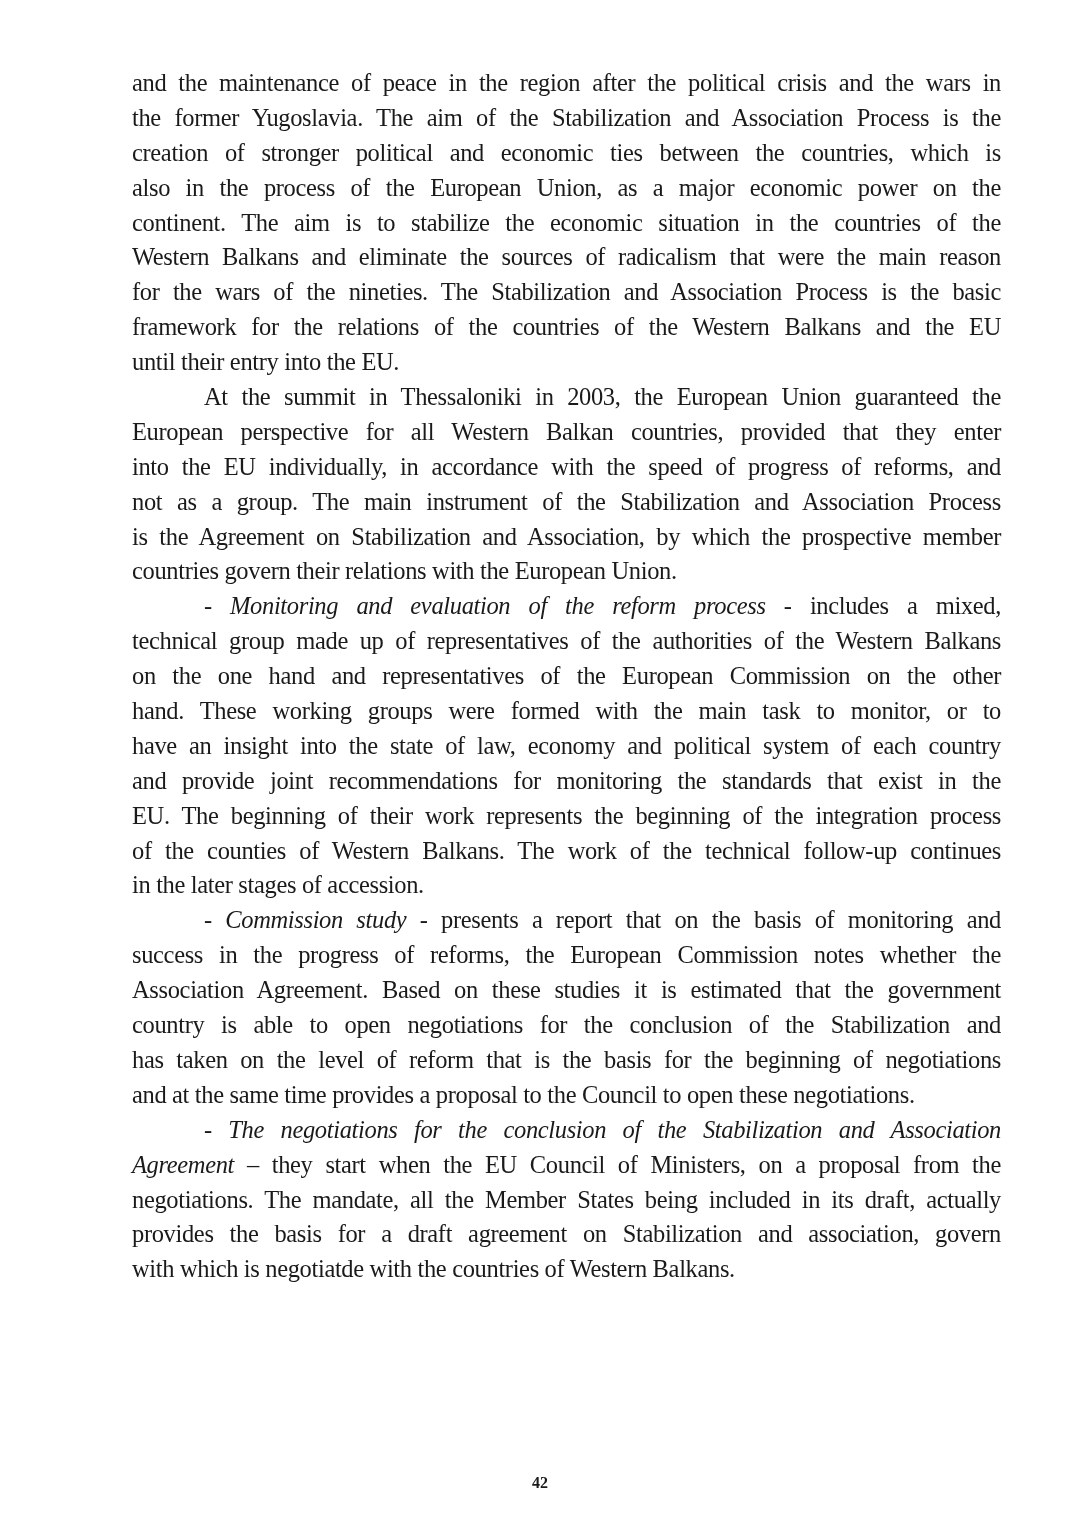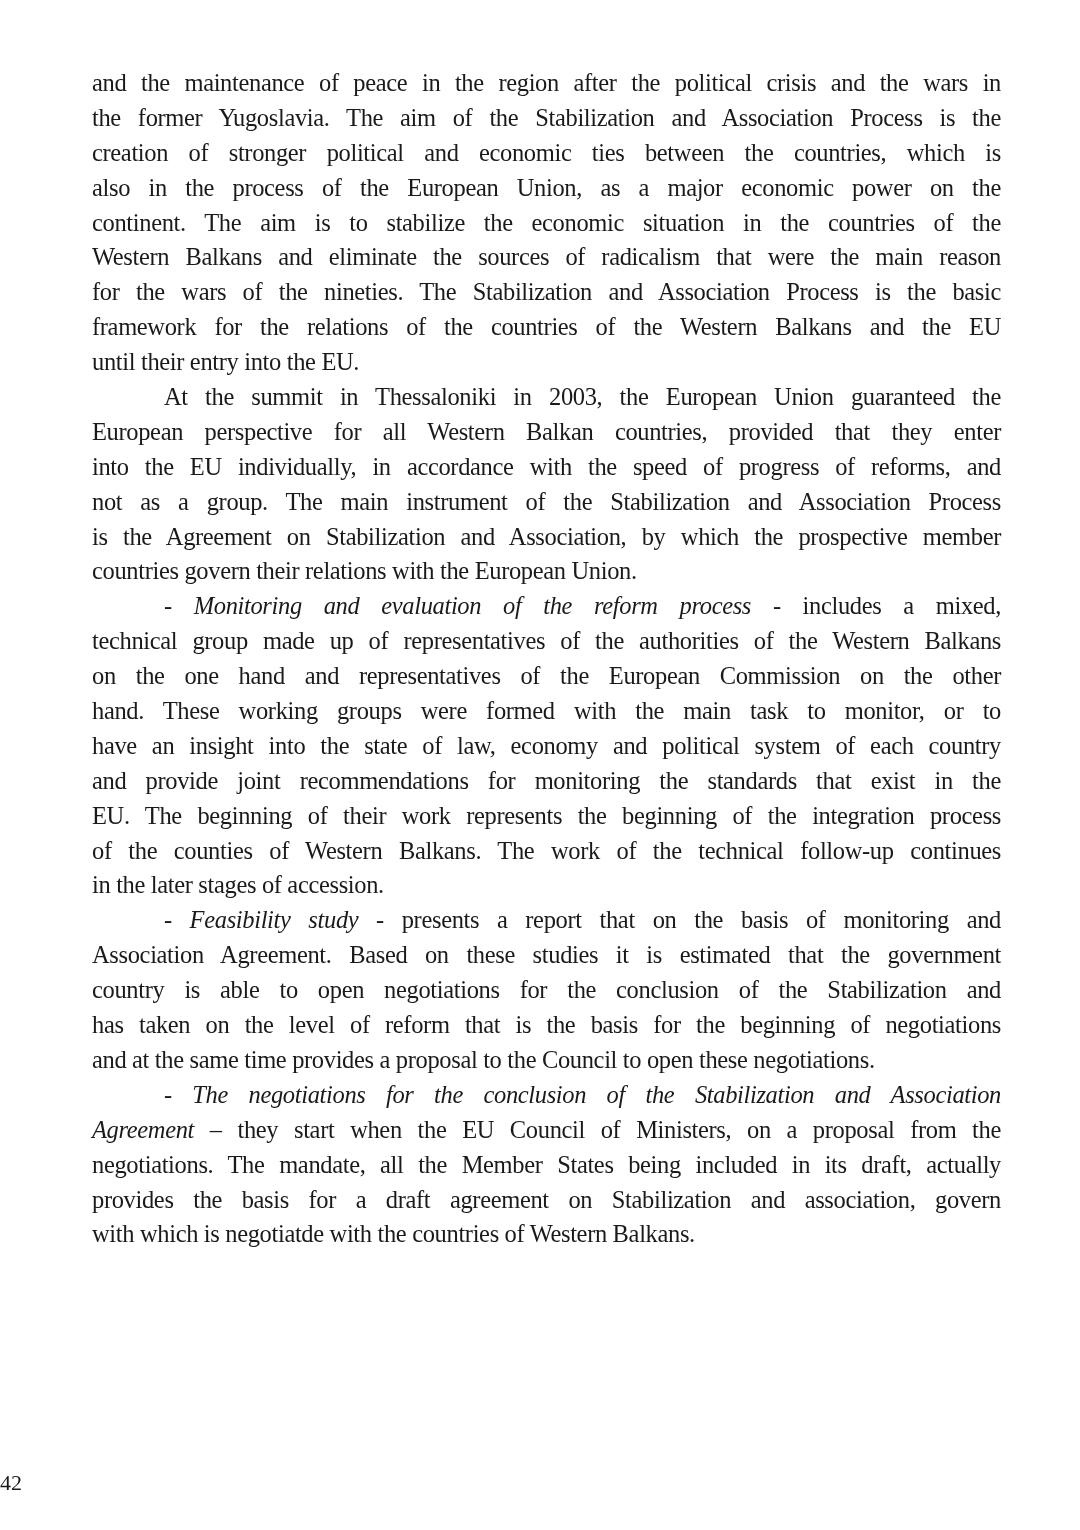--- a/index.html
+++ b/index.html
@@ -23,38 +23,41 @@
     }
     .line {
       display: block;
       height: 34.9px;
       line-height: 34.9px;
       font-size: 24.5px;
       white-space: nowrap;
       text-align: justify;
       text-align-last: justify;
       letter-spacing: -0.35px;
+      margin-left: 40px;
     }
     .line.last {
       text-align-last: left;
     }
     .line.indent {
       padding-left: 72px;
     }
     .it {
       font-style: italic;
     }
     .page-number {
       position: absolute;
       left: 0;
       width: 1080px;
       top: 1470px;
-      font-size: 22px;
+      text-align: center;
+      font-size: 16px;
       line-height: 26px;
       color: #1a1a1a;
+      font-weight: bold;
     }
   </style>
 </head>
 <body>
 
 <div class="page">
 
   <div>
     <span class="line">and the maintenance of peace in the region after the political crisis and the wars in</span>
     <span class="line">the former Yugoslavia. The aim of the Stabilization and Association Process is the</span>
@@ -83,21 +86,22 @@
     <span class="line">on the one hand and representatives of the European Commission on the other</span>
     <span class="line">hand. These working groups were formed with the main task to monitor, or to</span>
     <span class="line">have an insight into the state of law, economy and political system of each country</span>
     <span class="line">and provide joint recommendations for monitoring the standards that exist in the</span>
     <span class="line">EU. The beginning of their work represents the beginning of the integration process</span>
     <span class="line">of the counties of Western Balkans. The work of the technical follow-up continues</span>
     <span class="line last">in the later stages of accession.</span>
   </div>
 
   <div>
-    <span class="line indent"><span>- </span><span class="it">Feasibility study</span><span> - presents a report that on the basis of monitoring and</span></span>
+    <span class="line indent"><span>- </span><span class="it">Commission study</span><span> - presents a report that on the basis of monitoring and</span></span>
+    <span class="line">success in the progress of reforms, the European Commission notes whether the</span>
     <span class="line">Association Agreement. Based on these studies it is estimated that the government</span>
     <span class="line">country is able to open negotiations for the conclusion of the Stabilization and</span>
     <span class="line">has taken on the level of reform that is the basis for the beginning of negotiations</span>
     <span class="line last">and at the same time provides a proposal to the Council to open these negotiations.</span>
   </div>
 
   <div>
     <span class="line indent"><span>- </span><span class="it">The negotiations for the conclusion of the Stabilization and Association</span></span>
     <span class="line"><span class="it">Agreement</span><span> – they start when the EU Council of Ministers, on a proposal from the</span></span>
     <span class="line">negotiations. The mandate, all the Member States being included in its draft, actually</span>

